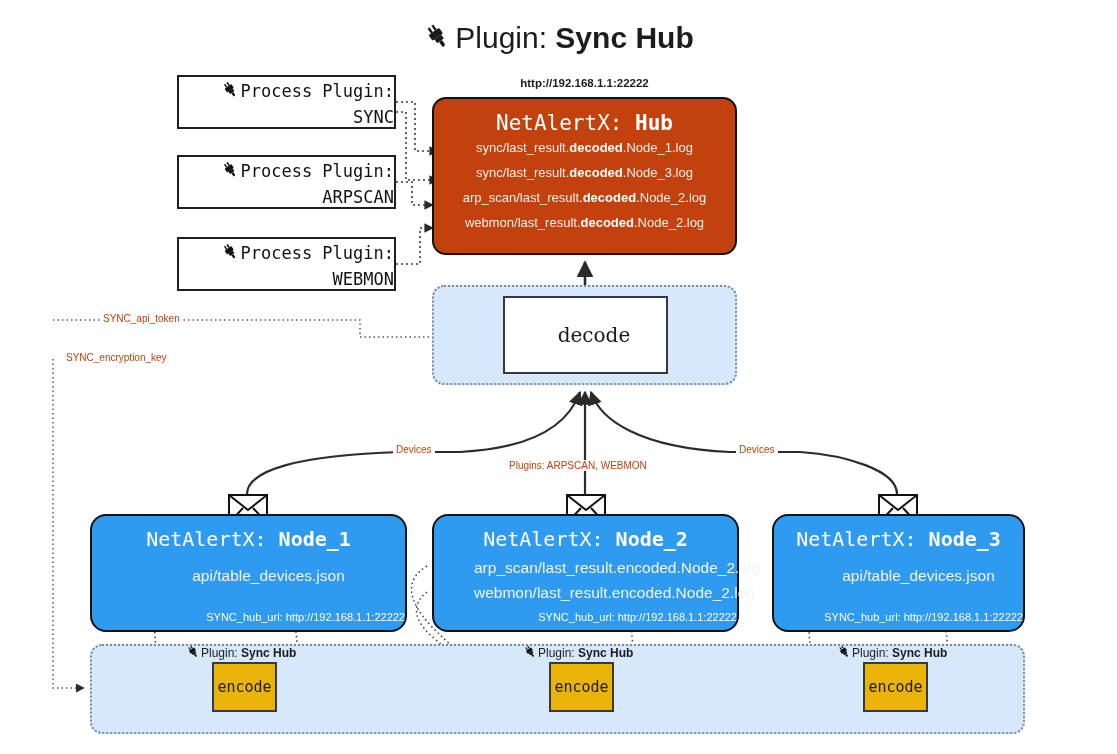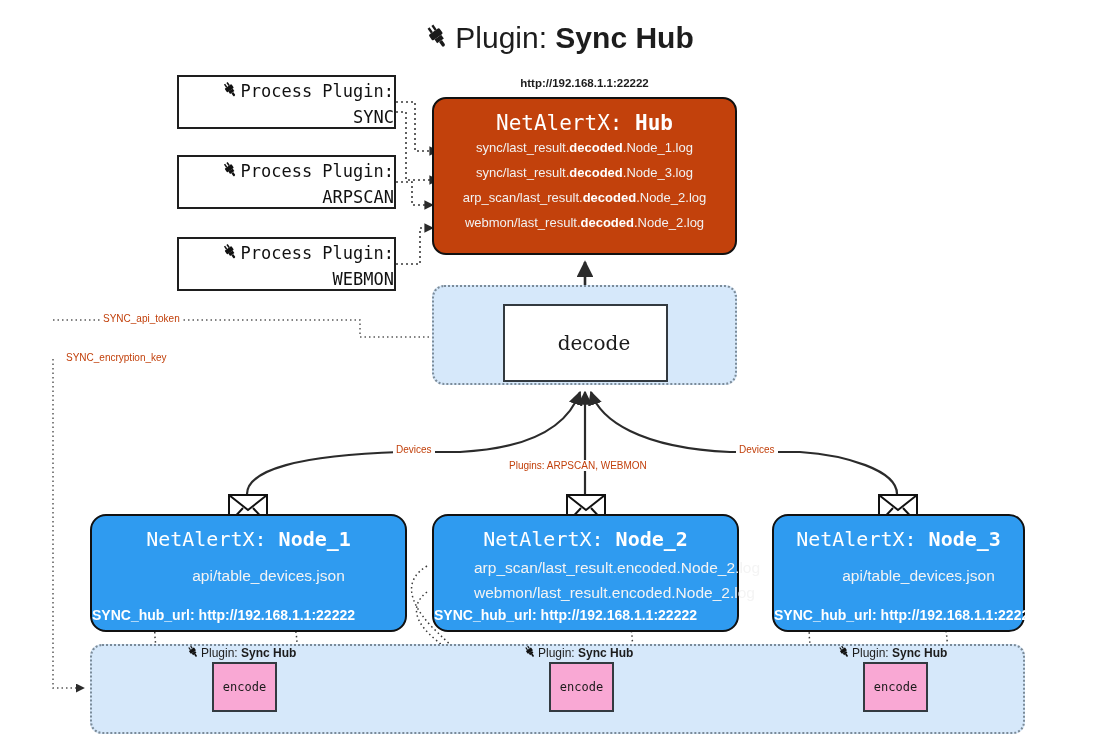--- a/index.html
+++ b/index.html
@@ -100,21 +100,21 @@
   #decode-container {
     left: 432px; top: 285px;
     width: 305px;
     height: 100px;
     background: #d6e8fa;
     border: 2px dotted #7b8b99;
     border-radius: 12px;
     box-sizing: border-box;
   }
   #decode-box {
-    left: 503px; top: 304px;
+    left: 503px; top: 296px;
     width: 165px;
     height: 78px;
     background: #ffffff;
     border: 2px solid #333a40;
     box-sizing: border-box;
     display: flex;
     align-items: center;
     justify-content: center;
     font-family: "DejaVu Serif", serif;
     font-size: 20px;
@@ -144,23 +144,23 @@
     color: #f4f4f4;
     font-size: 15.5px;
     line-height: 25px;
     white-space: nowrap;
     padding-left: 40px;
   }
   .node-url {
     position: absolute;
     left: 0; right: 0;
     bottom: 7px;
-    text-align: left;
-    font-size: 14px;
-    font-weight: bold;
+    text-align: right;
+    font-size: 11px;
+    font-weight: normal;
     color: #ffffff;
     white-space: nowrap;
   }
   #node1 { left: 90px;  top: 514px; width: 317px; }
   #node2 { left: 432px; top: 514px; width: 307px; }
   #node3 { left: 772px; top: 514px; width: 253px; }
   #node1 .first-line { margin-top: 12px; }
   #node3 .first-line { margin-top: 12px; }
   #node2 .first-line { margin-top: 4px; }
 
@@ -171,28 +171,28 @@
     height: 90px;
     background: #d6e8fa;
     border: 2px dotted #7b8b99;
     border-radius: 12px;
     box-sizing: border-box;
   }
   .encode-box {
     width: 65px;
     height: 50px;
     top: 662px;
-    background: #f9a8d4;
+    background: #eab308;
     border: 2px solid #333a40;
     box-sizing: border-box;
     display: flex;
     align-items: center;
     justify-content: center;
     font-family: "DejaVu Sans Mono", monospace;
-    font-size: 12px;
+    font-size: 15px;
     color: #1b1b1b;
   }
   #encode1 { left: 212px; }
   #encode2 { left: 549px; }
   #encode3 { left: 863px; }
   .encode-label {
     top: 645px;
     font-size: 12px;
     color: #1c1c1c;
     white-space: nowrap;

